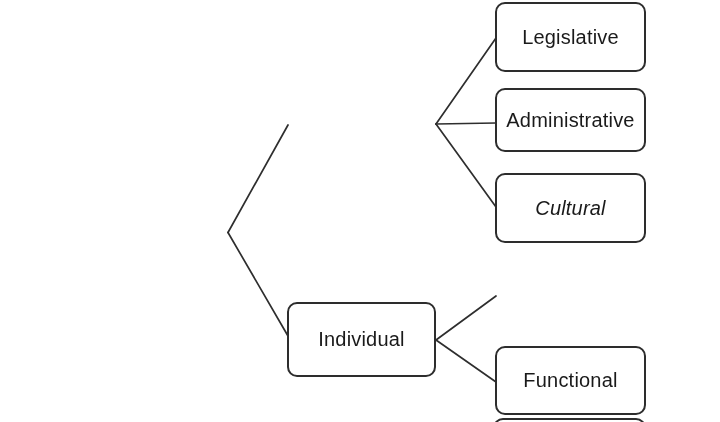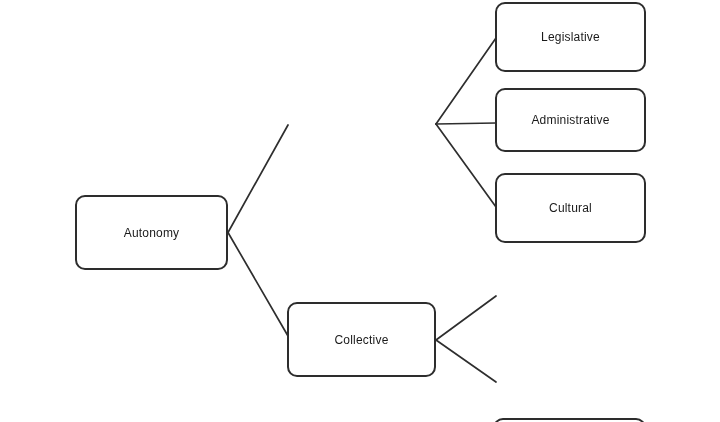--- a/index.html
+++ b/index.html
@@ -29,68 +29,68 @@
   }
   .node {
     position: absolute;
     box-sizing: border-box;
     background: #ffffff;
     border: 2px solid #2d2d2d;
     border-radius: 10px;
     display: flex;
     align-items: center;
     justify-content: center;
-    font-size: 12px;
+    font-size: 20px;
     color: #1a1a1a;
     letter-spacing: 0.2px;
     white-space: nowrap;
   }
   .n-autonomy       { left: 75px;  top: 195px; width: 153px; height: 75px; }
   .n-collective     { left: 287px; top: 88px;  width: 149px; height: 70px; }
   .n-individual     { left: 287px; top: 302px; width: 149px; height: 75px; }
   .n-legislative    { left: 495px; top: 2px;   width: 151px; height: 70px; }
   .n-administrative { left: 495px; top: 88px;  width: 151px; height: 64px; }
-  .n-cultural       { left: 495px; top: 173px; width: 151px; height: 70px; }
+  .n-cultural       { left: 495px; top: 173px; width: 151px; height: 70px; font-style: italic; }
   .n-personal       { left: 495px; top: 258px; width: 151px; height: 73px; }
   .n-functional     { left: 495px; top: 346px; width: 151px; height: 69px; }
   .n-partial        { left: 493px; top: 418px; width: 153px; height: 40px; }
 </style>
 </head>
 <body>
 
 <div class="canvas">
 
   <svg class="connectors" viewBox="0 0 720 422" xmlns="http://www.w3.org/2000/svg">
     <line x1="228" y1="232.5" x2="288" y2="125"></line>
     <line x1="228" y1="232.5" x2="288" y2="336"></line>
     <line x1="436" y1="124" x2="496" y2="38"></line>
     <line x1="436" y1="124" x2="496" y2="123"></line>
     <line x1="436" y1="124" x2="496" y2="207"></line>
     <line x1="436" y1="340" x2="496" y2="296"></line>
     <line x1="436" y1="340" x2="496" y2="382"></line>
   </svg>
 
-  <div class="node n-autonomy">
-    <span>Autonomy</span>
-  </div>
 
 
   <div class="node n-individual">
-    <span>Collective</span>
+    <span>Individual</span>
   </div>
 
   <div class="node n-legislative">
     <span>Legislative</span>
   </div>
 
   <div class="node n-administrative">
     <span>Administrative</span>
   </div>
 
   <div class="node n-cultural">
     <span>Cultural</span>
   </div>
 
 
+  <div class="node n-functional">
+    <span>Functional</span>
+  </div>
 
   <div class="node n-partial"></div>
 
 </div>
 
 </body></html>

